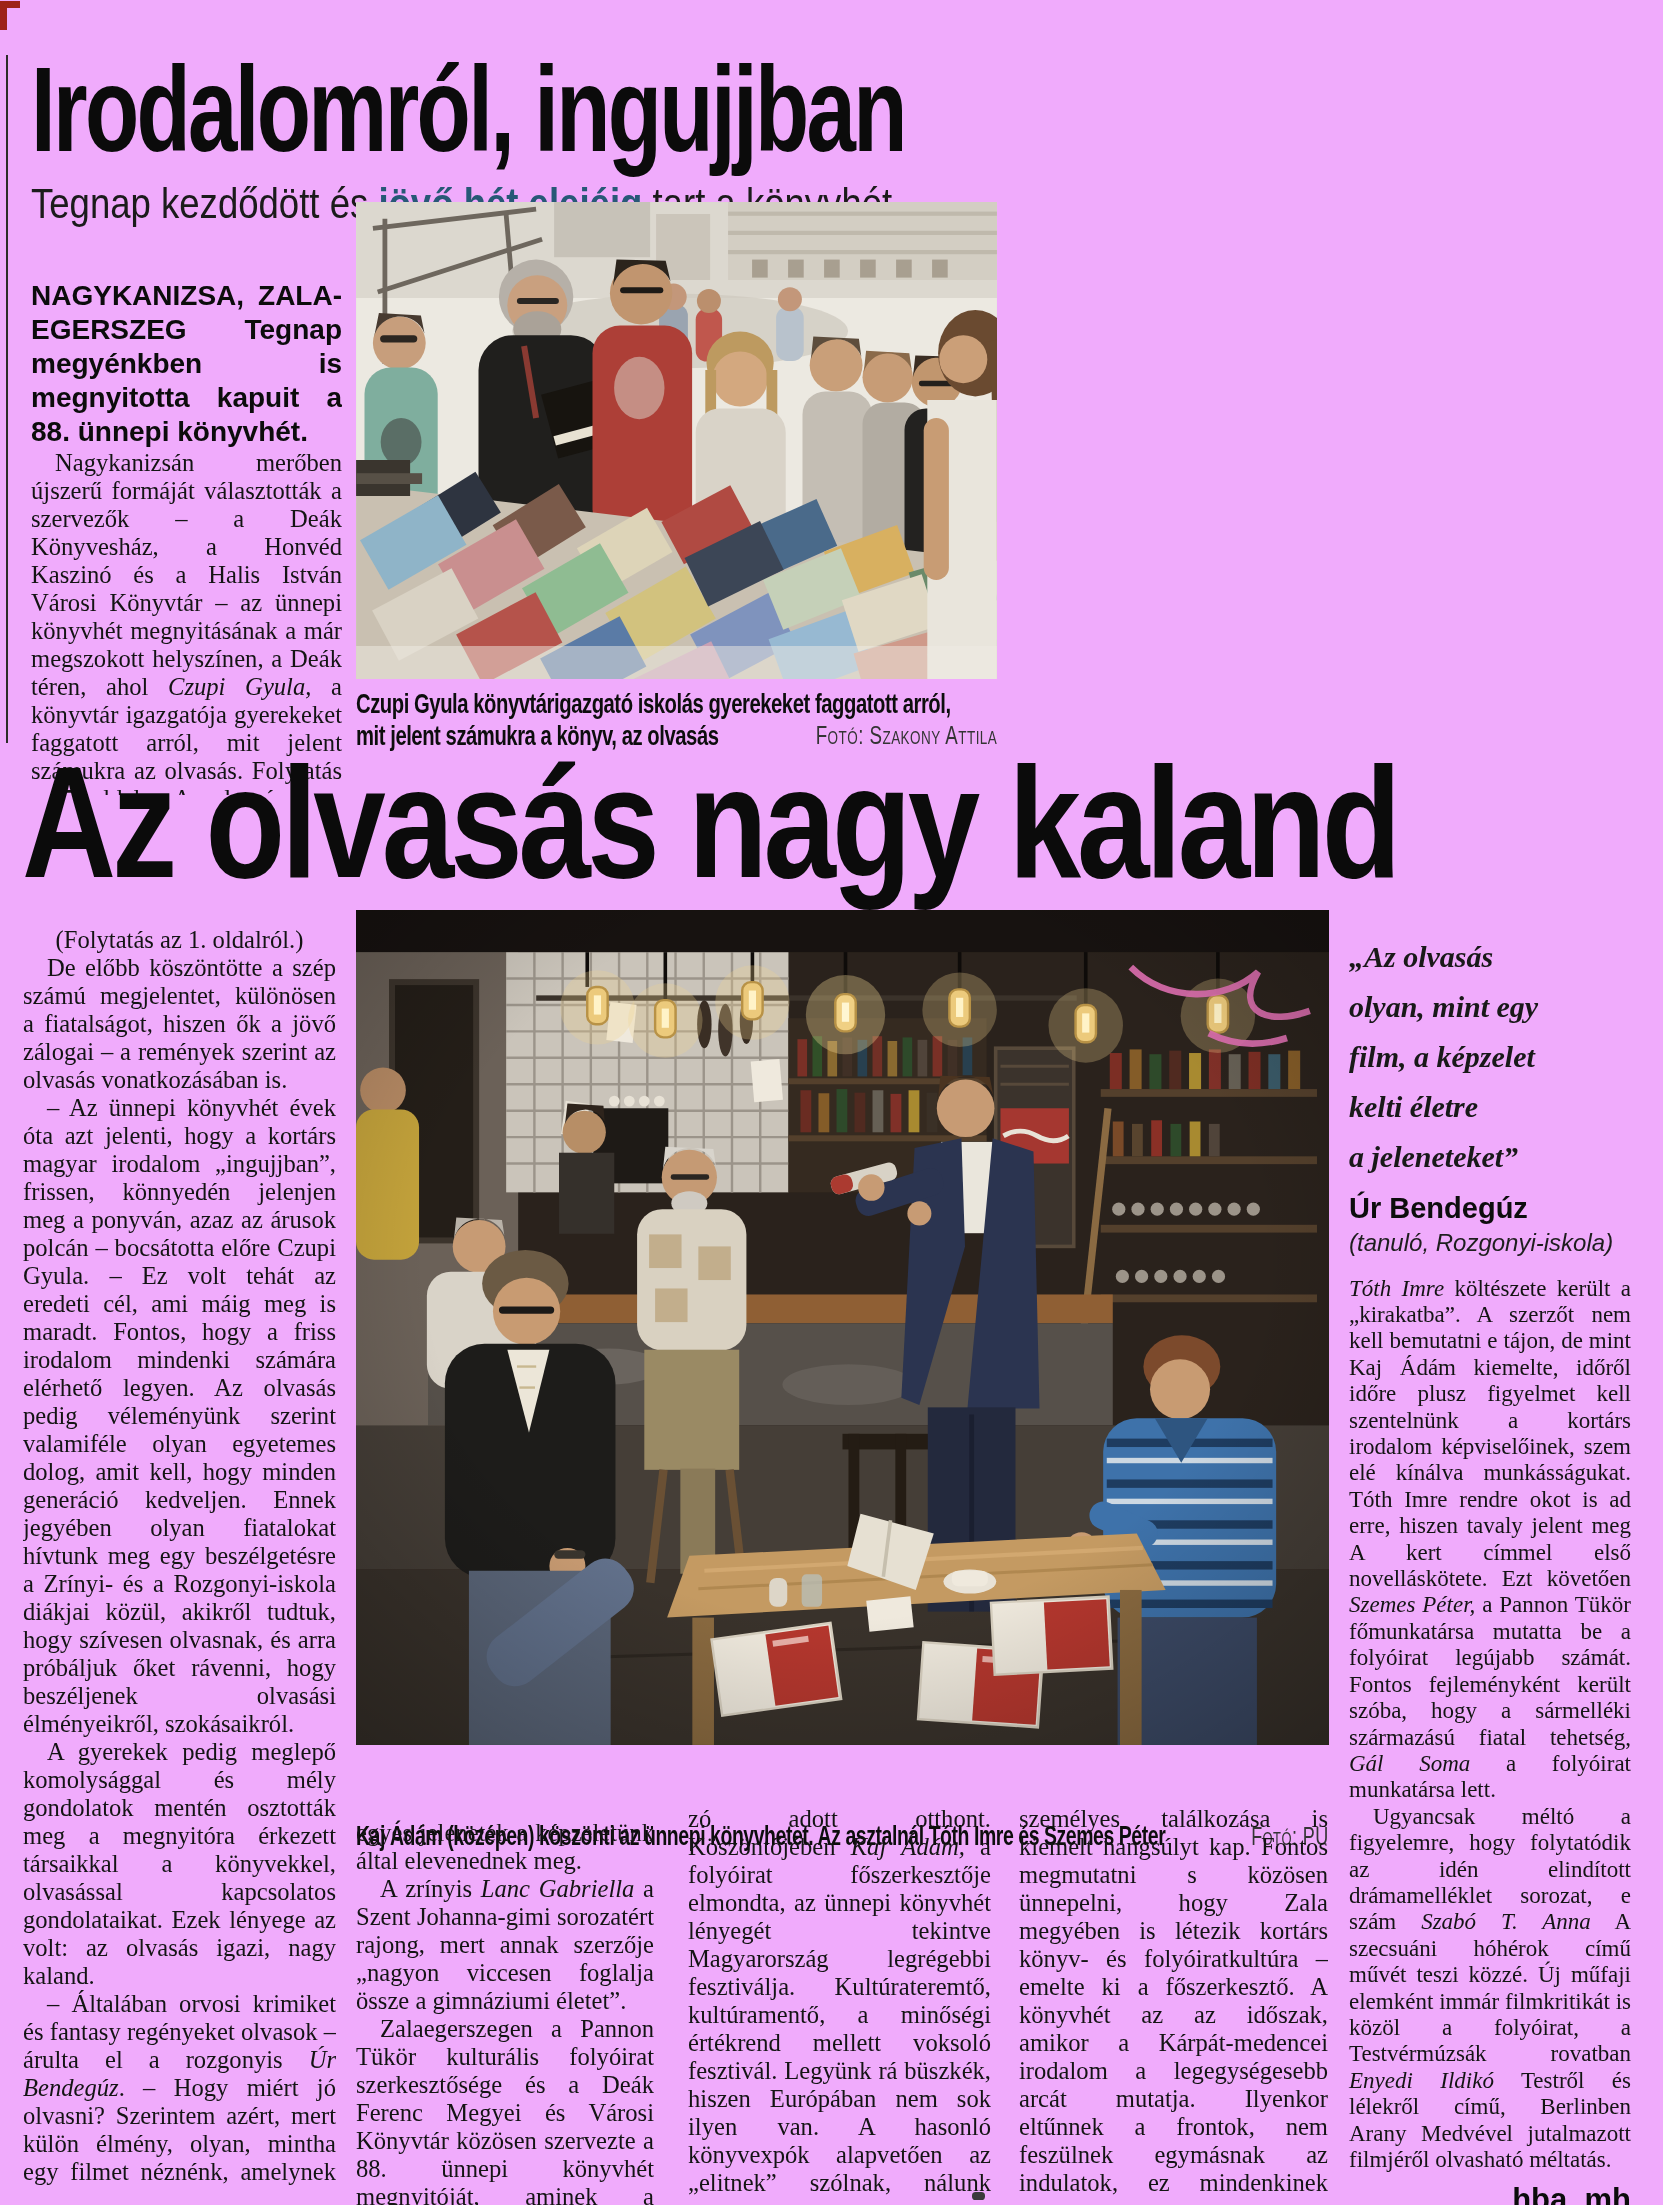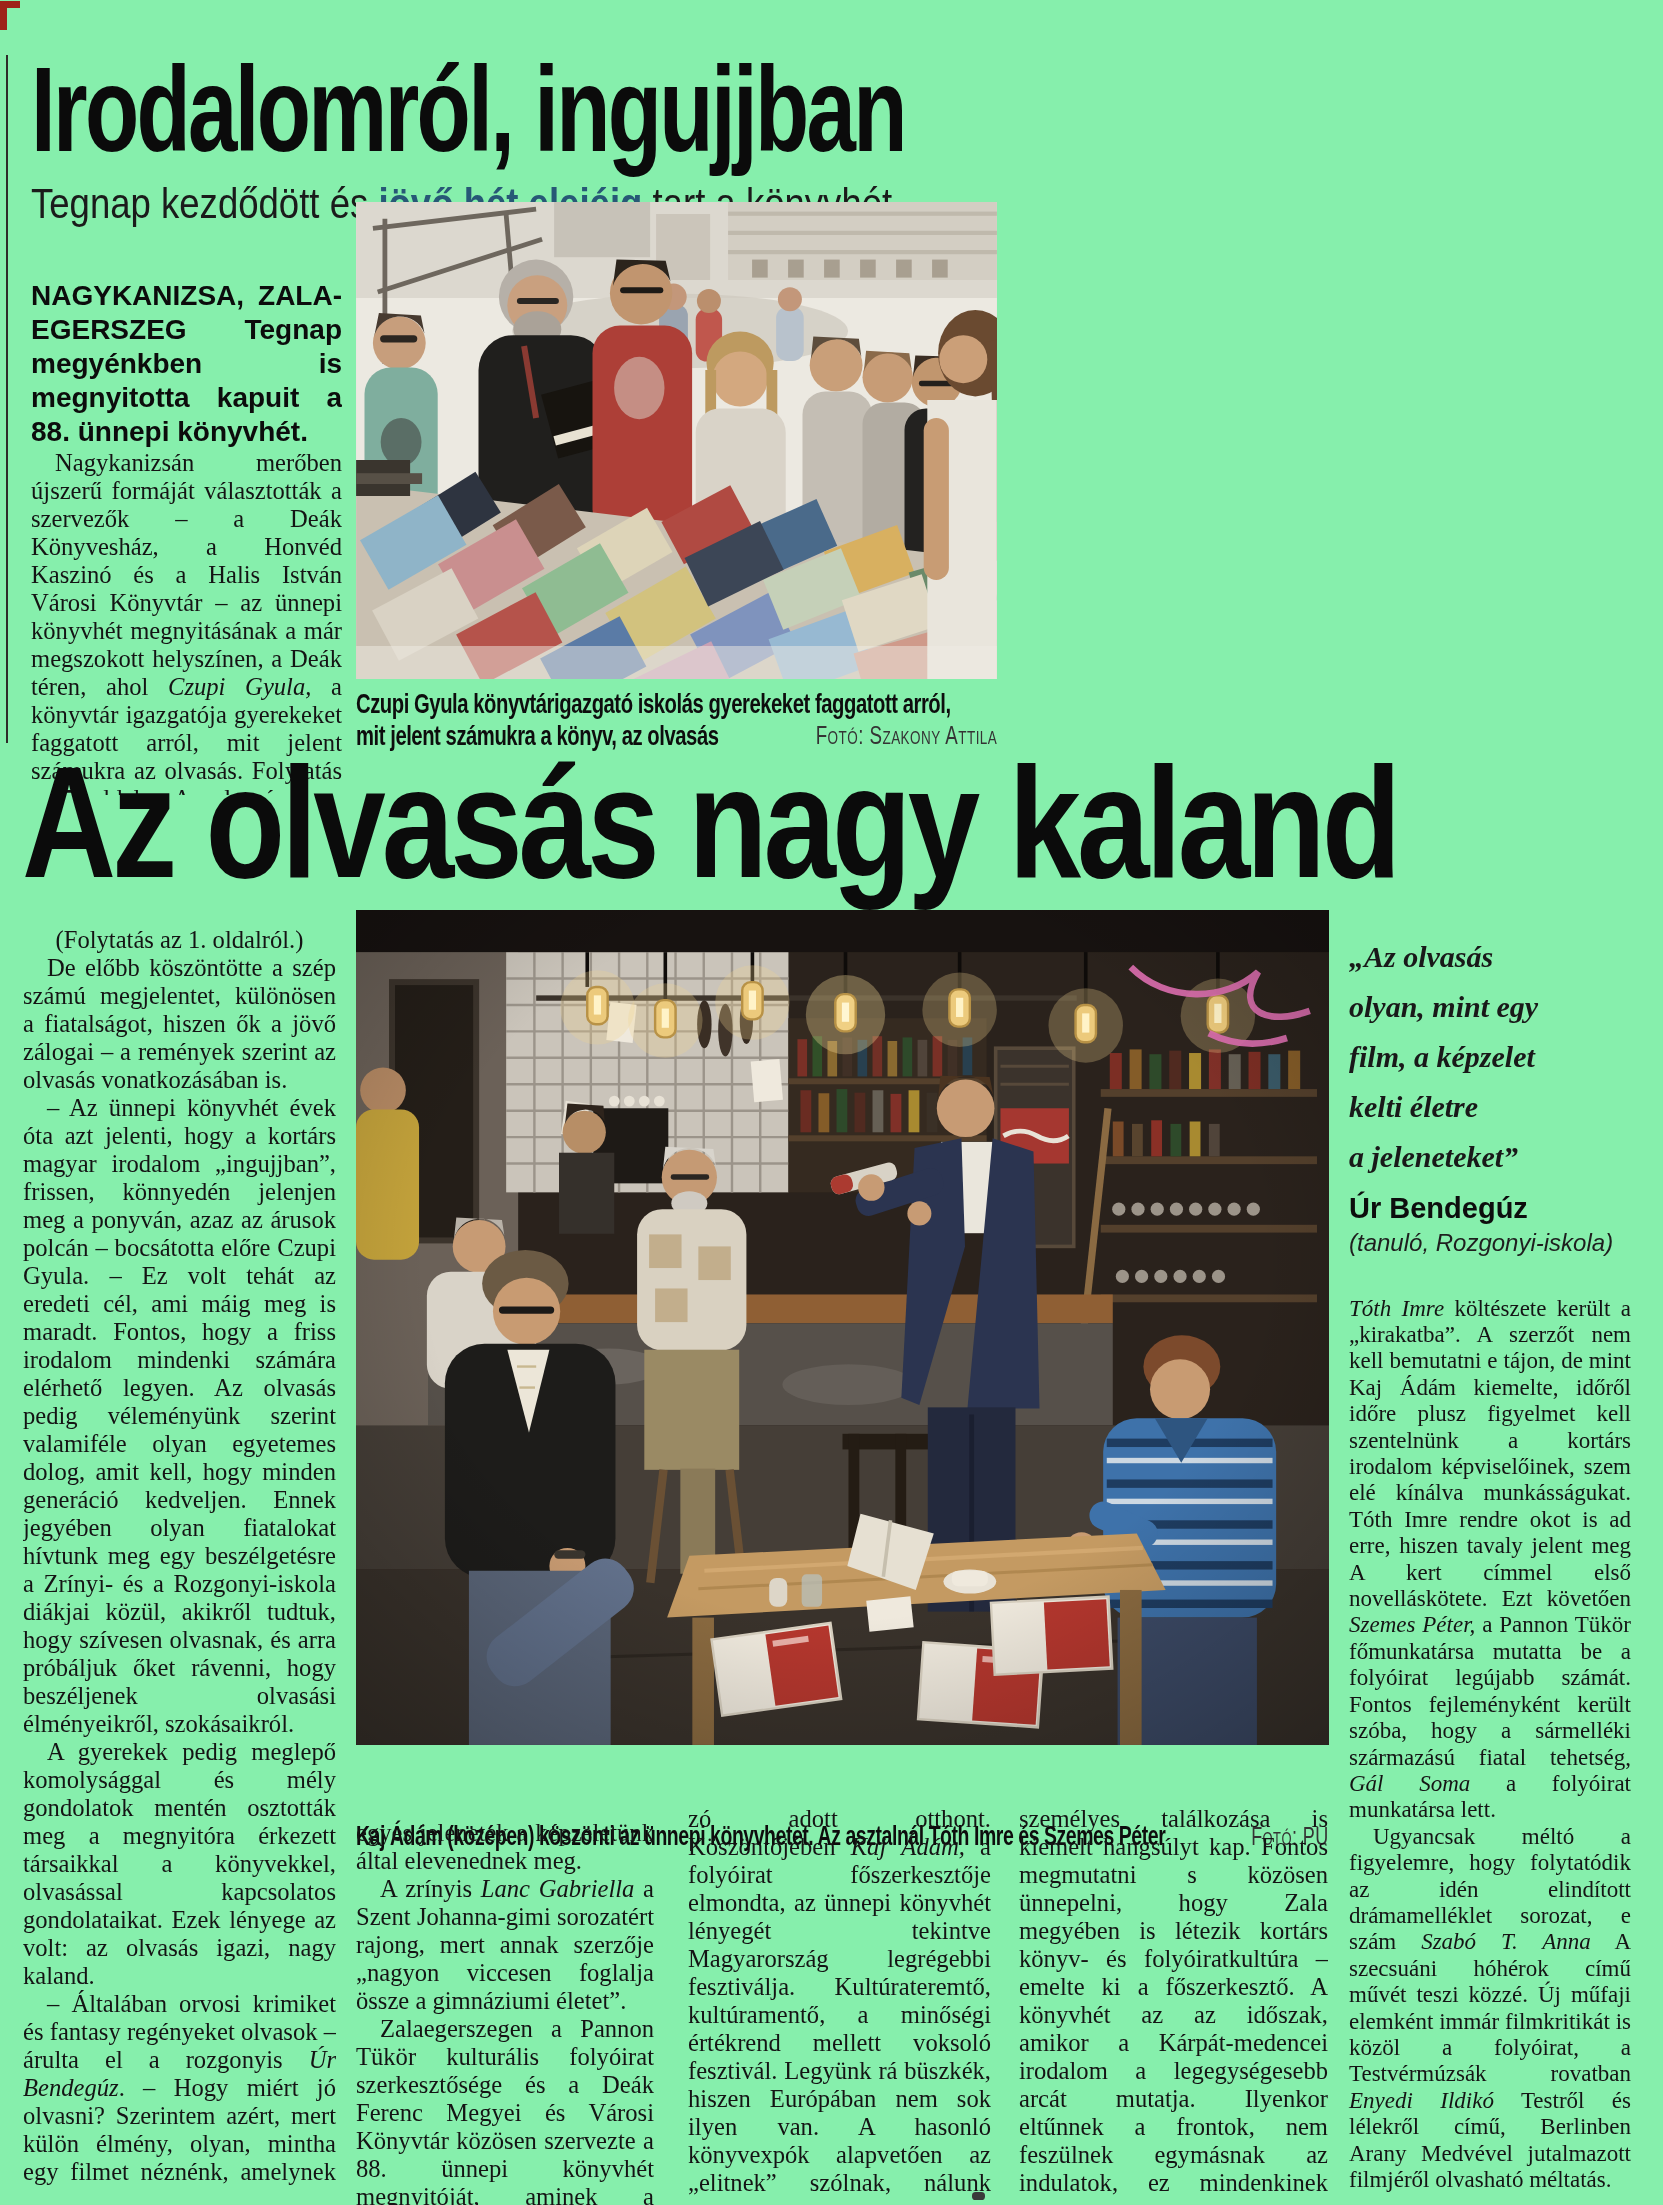--- a/index.html
+++ b/index.html
@@ -1,16 +1,16 @@
 <!DOCTYPE html>
 <html lang="hu" style="font-size:9.6px"><head>
 <meta charset="utf-8">
 <style>
   html,body{margin:0;padding:0;background:#6e6c68;}
-  .page{position:relative;width:1664px;height:2205px;background:#86efac;overflow:hidden;
+  .page{position:relative;width:1664px;height:2205px;background:#f0abfc;overflow:hidden;
         font-family:"Liberation Serif",serif;color:#161616;}
   .abs{position:absolute;}
   
   .hl{font-family:"Liberation Sans",sans-serif;font-weight:700;color:#0b0b0b;white-space:nowrap;}
   .hl-in{display:inline-block;transform-origin:0 50%;}
   #h1 .hl-in{font-size:120px;letter-spacing:-3.6px;transform:scaleX(.74);line-height:144px;}
   #h2 .hl-in{font-size:157px;letter-spacing:-4.8px;transform:scaleX(.83);line-height:162px;}
   
   .sub{white-space:nowrap;}
   .sub-in{display:inline-block;transform-origin:0 50%;transform:scaleX(.87);
@@ -26,21 +26,21 @@
   
   .cap{font-family:"Liberation Sans",sans-serif;font-weight:700;font-size:27px;line-height:32px;
        color:#0d0d0d;transform-origin:0 0;position:relative;letter-spacing:-0.6px;}
   .credit{font-family:"Liberation Sans",sans-serif;font-weight:400;font-variant:small-caps;
           font-size:25px;letter-spacing:0.6px;color:#343434;}
   
   .q{font-family:"Liberation Serif",serif;font-style:italic;font-weight:700;
      font-size:30px;line-height:50px;color:#191919;}
   .qname{font-family:"Liberation Sans",sans-serif;font-weight:700;font-size:29px;color:#0d0d0d;margin-top:9.6px;}
   .qrole{font-family:"Liberation Sans",sans-serif;font-style:italic;font-size:24px;color:#1e1e1e;margin-top:4px;}
-  .dbody{margin-top:39px;font-size:23px;line-height:26.4px;}
+  .dbody{margin-top:19px;font-size:23px;line-height:26.4px;}
   .byline{font-family:"Liberation Sans",sans-serif;font-weight:700;font-size:31px;text-align:right;
           color:#0c0c0c;margin-top:8.4px;}
   .rule{background:#2e2c29;}
   .speck{position:absolute;}
   .photo{position:absolute;overflow:hidden;background:#ddd8cf;}
   .photo svg{display:block;}
 </style>
 </head>
 <body>
 

